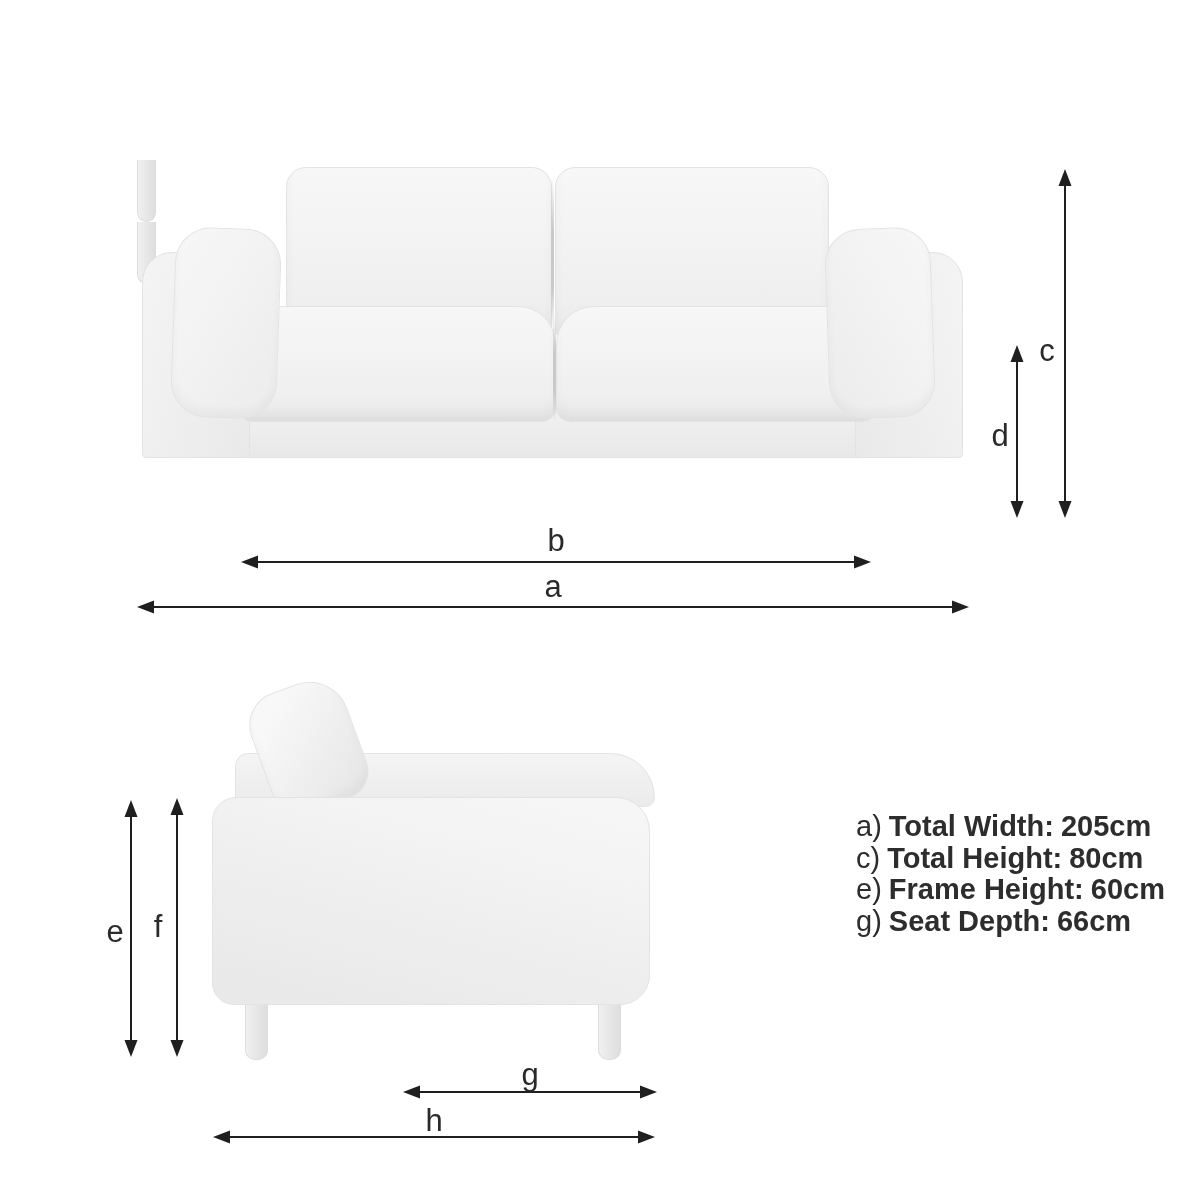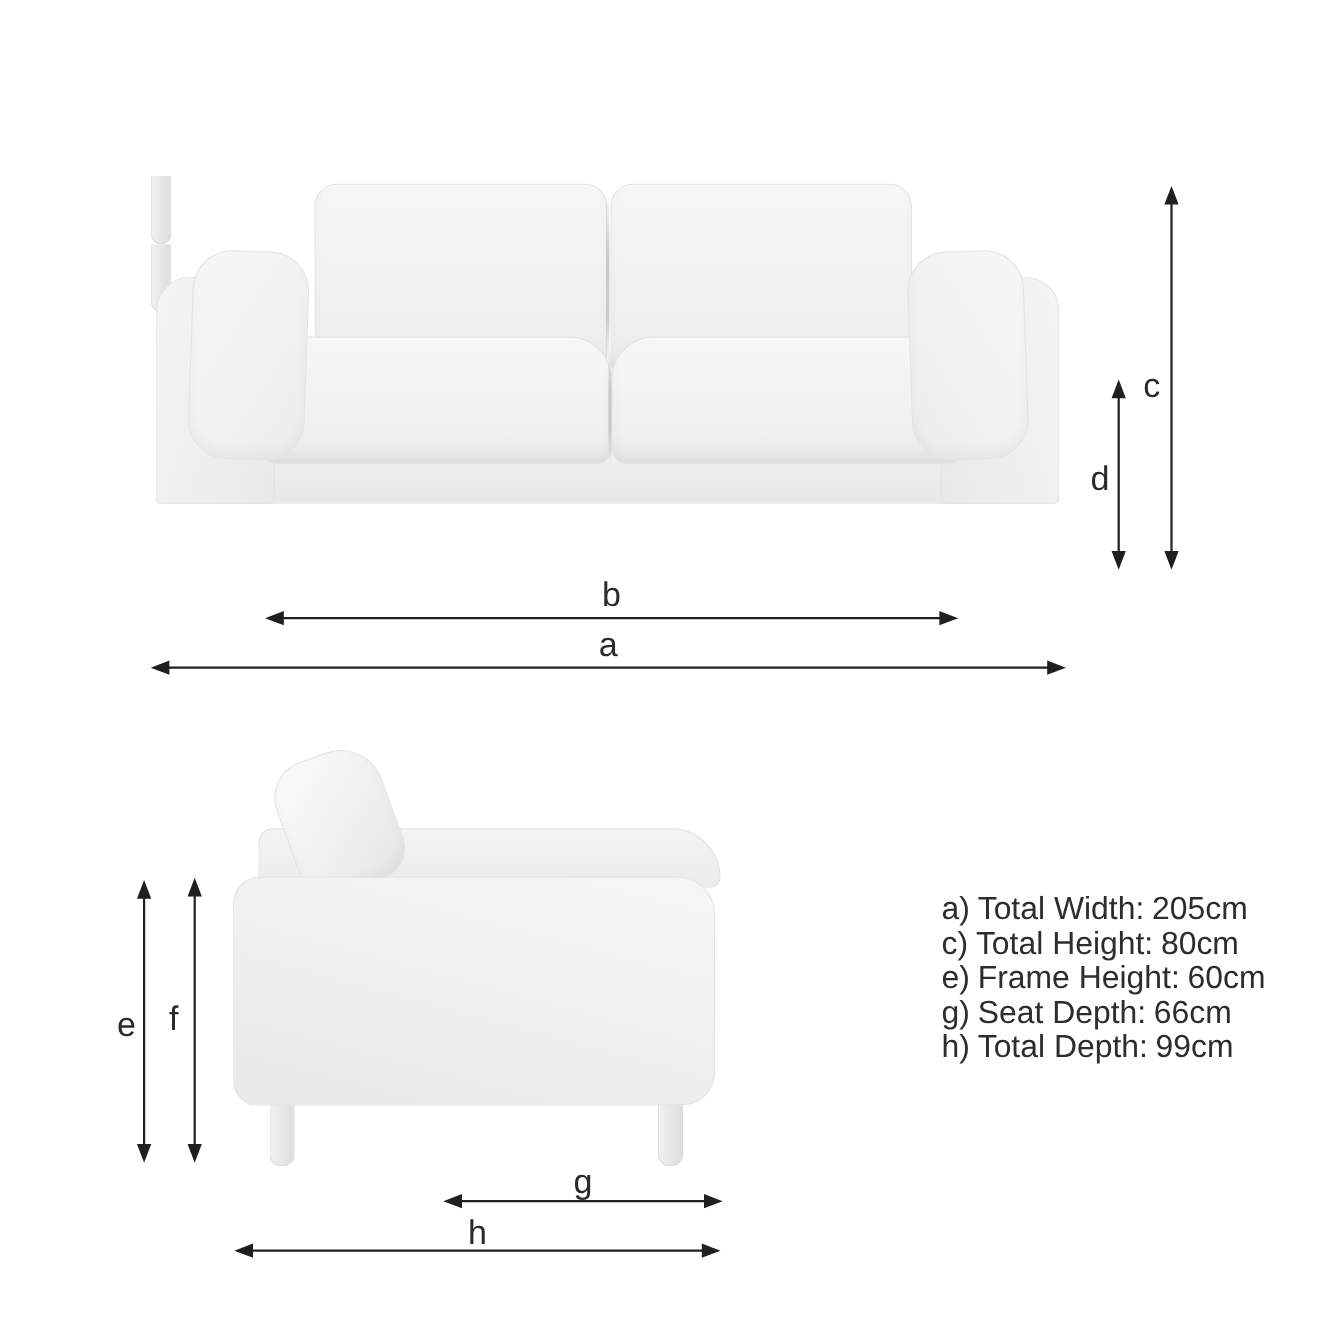--- a/index.html
+++ b/index.html
@@ -61,22 +61,22 @@
 
   
   .legend{
     position:absolute;
     left:856px;top:811px;
     font-size:29px;
     line-height:31.5px;
     color:var(--legend-text);
     white-space:nowrap;
   }
-  .legend .lg-name{font-weight:400;margin-left:7px;}
-  .legend .lg-value{margin-left:7px;}
+  .legend .lg-name{font-weight:700;margin-left:7px;}
+  .legend .lg-value{margin-left:7px;font-weight:bold;}
 </style>
 </head>
 <body>
 
 <div class="canvas">
 
   <div class="abs" style="left:137px;top:160px;width:832px;height:362px;">
 
     <div class="leg" style="left:65px;top:298px;width:19px;height:62px;z-index:1;"></div>
     <div class="leg" style="left:749px;top:298px;width:19px;height:62px;z-index:1;"></div>
@@ -173,18 +173,15 @@
     </div>
     <div class="legend-row">
       <span class="lg-prefix">c)</span><span class="lg-name">Total Height:</span><span class="lg-value">80cm</span>
     </div>
     <div class="legend-row">
       <span class="lg-prefix">e)</span><span class="lg-name">Frame Height:</span><span class="lg-value">60cm</span>
     </div>
     <div class="legend-row">
       <span class="lg-prefix">g)</span><span class="lg-name">Seat Depth:</span><span class="lg-value">66cm</span>
     </div>
-    <div class="legend-row">
-      <span class="lg-prefix">h)</span><span class="lg-name">Total Depth:</span><span class="lg-value">99cm</span>
-    </div>
   </div>
 
 </div>
 
 </body></html>

